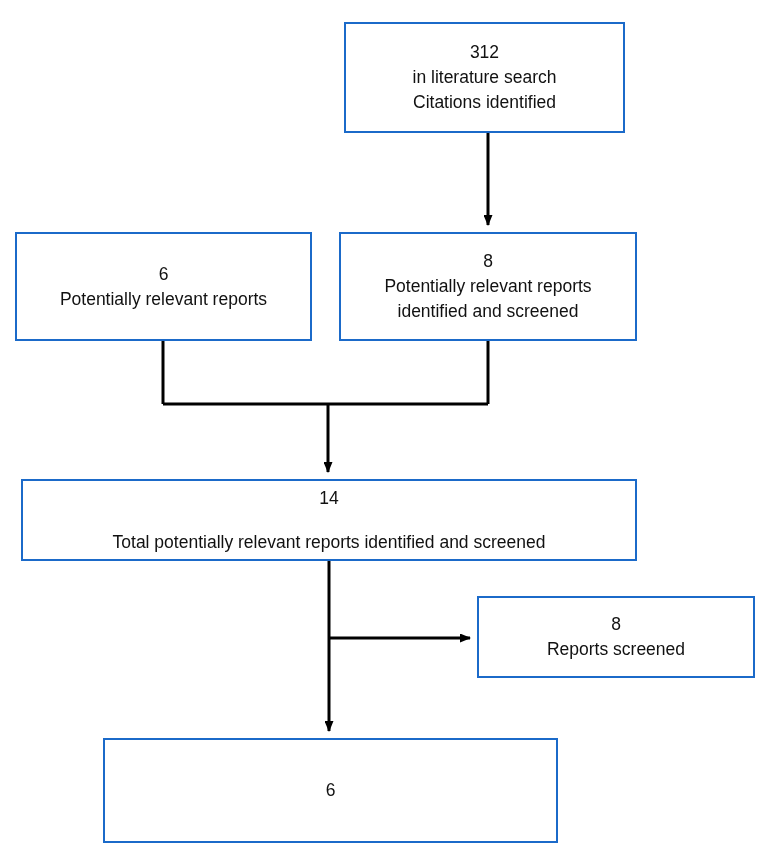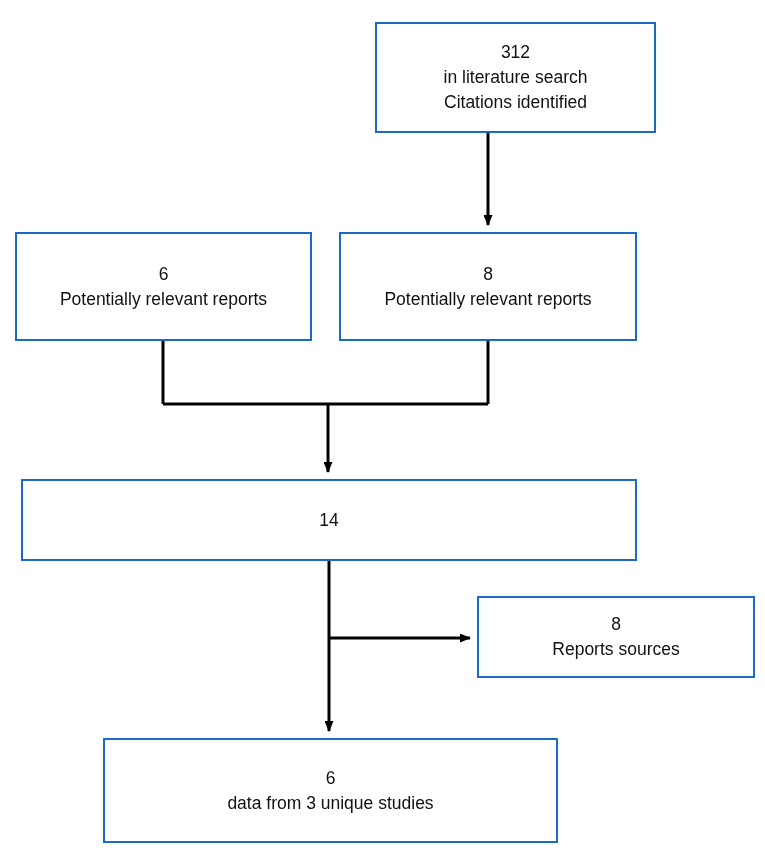--- a/index.html
+++ b/index.html
@@ -38,21 +38,21 @@
   }
   .node .line {
     display: block;
     white-space: nowrap;
   }
   .node .count {
     display: block;
   }
 
   
-  #node-citations        { left: 344px; top: 22px;  width: 281px; height: 111px; margin-left: 31px; }
+  #node-citations        { left: 344px; top: 22px;  width: 281px; height: 111px; }
   #node-other-sources    { left: 15px;  top: 232px; width: 297px; height: 109px; }
   #node-screened         { left: 339px; top: 232px; width: 298px; height: 109px; }
   #node-total            { left: 21px;  top: 479px; width: 616px; height: 82px; gap: 19px;  }
   #node-excluded         { left: 477px; top: 596px; width: 278px; height: 82px;  }
   #node-included         { left: 103px; top: 738px; width: 455px; height: 105px; }
 </style>
 </head>
 <body>
 
 <div id="flow-root">
@@ -100,29 +100,30 @@
   </div>
 
   <div class="node" id="node-other-sources">
     <span class="count">6</span>
     <span class="line">Potentially relevant reports</span>
   </div>
 
   <div class="node" id="node-screened">
     <span class="count">8</span>
     <span class="line">Potentially relevant reports</span>
+    <span class="line">identified and screened</span>
   </div>
 
   <div class="node" id="node-total">
     <span class="count">14</span>
+    <span class="line">Total potentially relevant reports identified and screened</span>
   </div>
 
   <div class="node" id="node-excluded">
     <span class="count">8</span>
-    <span class="line">Reports sources</span>
+    <span class="line">Reports screened</span>
   </div>
 
   <div class="node" id="node-included">
     <span class="count">6</span>
-    <span class="line">data from 3 unique studies</span>
   </div>
 
 </div>
 
 </body></html>

